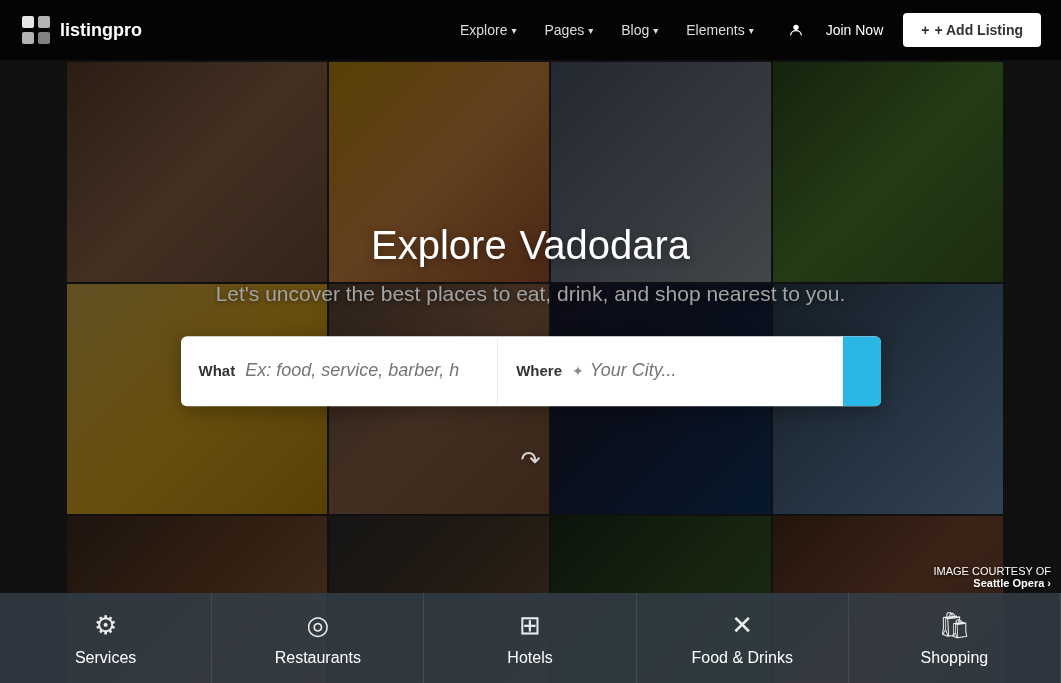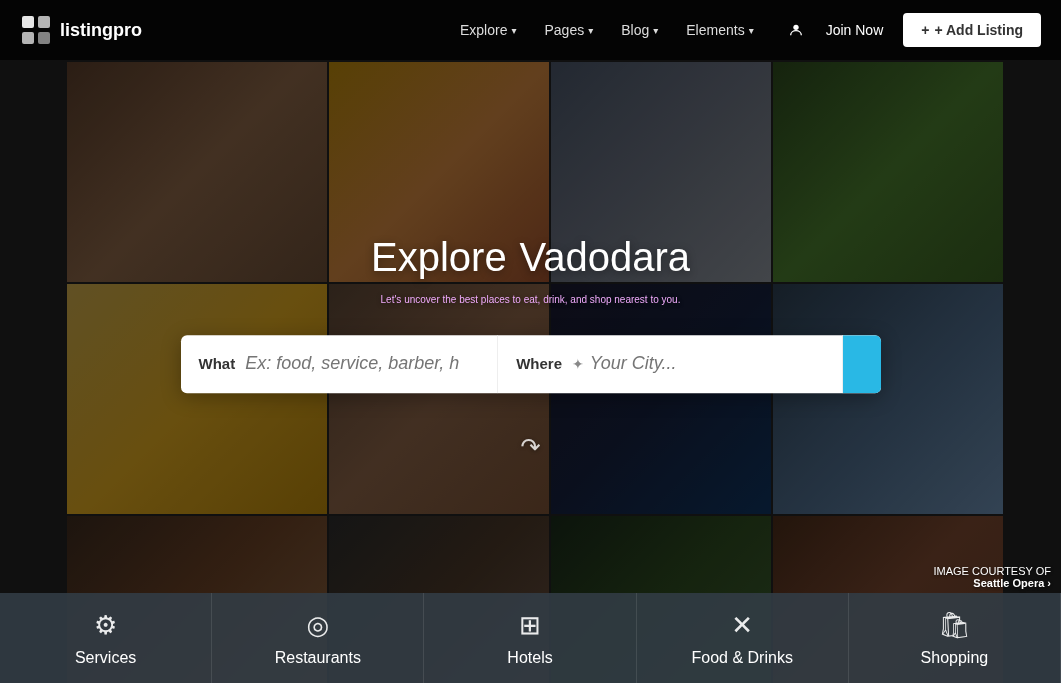--- a/index.html
+++ b/index.html
@@ -87,33 +87,33 @@
       color: #fff;
       margin-bottom: 12px;
       text-shadow: 0 2px 8px rgba(0,0,0,0.4);
     }
     .hero-title span {
       color: #fff;
       font-weight: 400;
       font-size: 40px;
     }
     .hero-subtitle {
-      font-size: 10px;
-      color: #f0abfc;
+      font-size: 21px;
+      color: #a3a3a3;
       margin-bottom: 30px;
       text-shadow: 0 1px 4px rgba(0,0,0,0.5);
     }
 
     
     .search-bar {
       display: flex;
       background: #fff;
       border-radius: 6px;
       overflow: hidden;
-      height: 58px;
+      height: 70px;
       box-shadow: 0 4px 20px rgba(0,0,0,0.3);
       margin-bottom: 36px;
     }
     .search-field {
       display: flex;
       align-items: center;
       padding: 0 18px;
       flex: 1;
       border-right: 1px solid #eee;
     }

